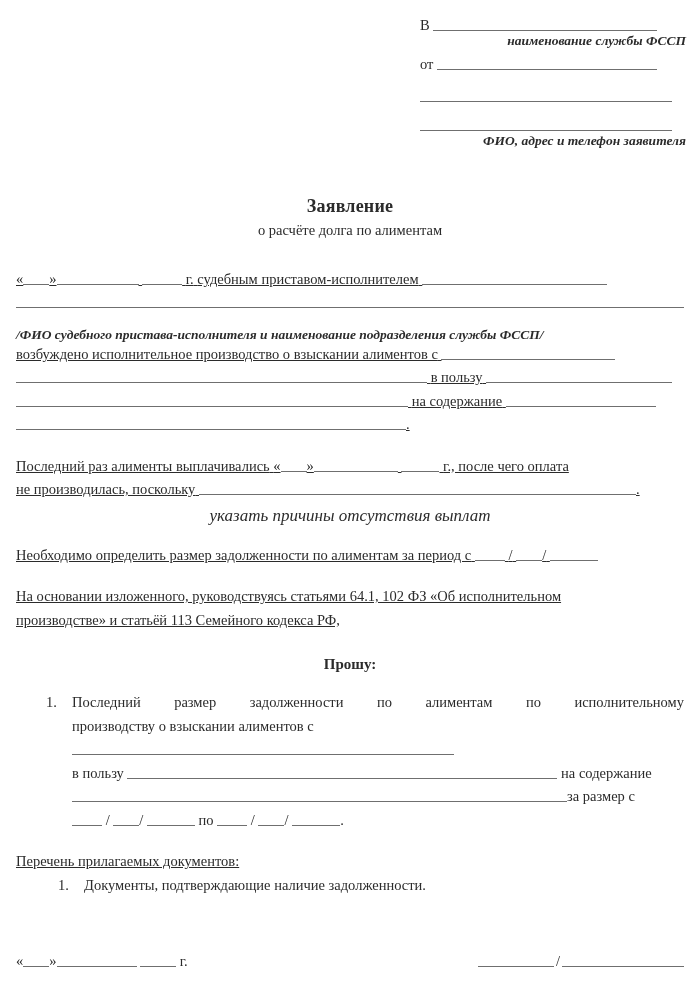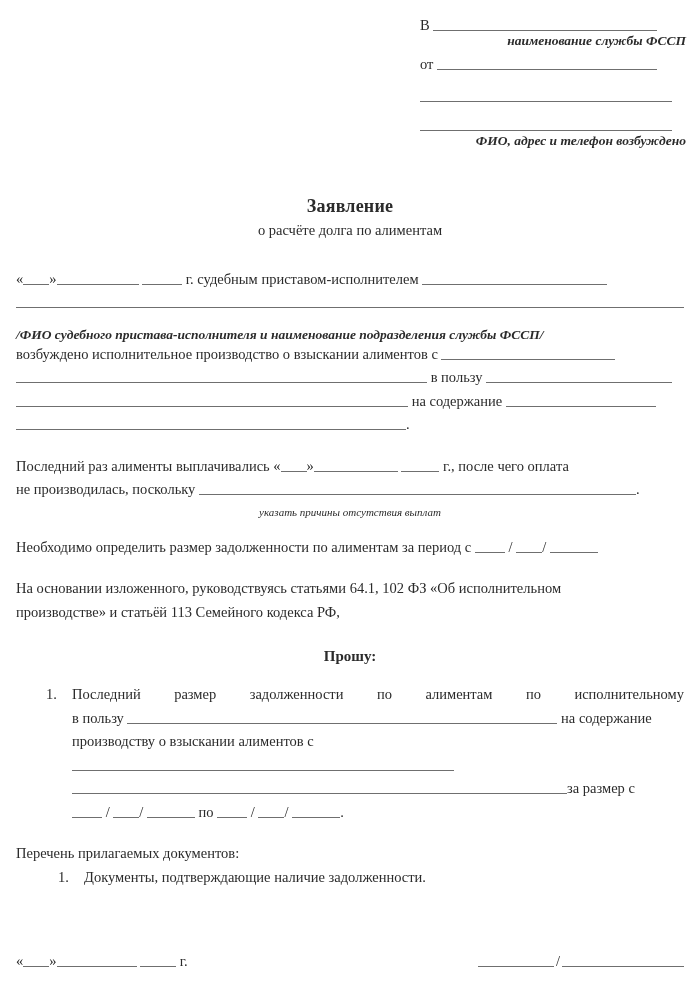--- a/index.html
+++ b/index.html
@@ -32,21 +32,21 @@
     height: 0.95em;
     margin-bottom: -1px;
   }
   .cap {
     font-style: italic;
     font-weight: bold;
     font-size: 13.5px;
   }
   .cap-light {
     font-style: italic;
-    font-size: 11px;
+    font-size: 17px;
   }
 
   
   .header {
     position: absolute;
     left: 420px;
     top: 16px;
     width: 266px;
     text-align: left;
   }
@@ -89,20 +89,21 @@
   .body {
     position: absolute;
     left: 16px;
     top: 268px;
     width: 668px;
   }
   .para {
     font-size: 14.5px;
     line-height: 1.62;
     margin: 0;
+    text-decoration: underline;
   }
   .spacer-md { height: 18px; }
   .spacer-lg { height: 24px; }
 
   .center { text-align: center; }
   .section-head {
     text-align: center;
     font-weight: bold;
     font-size: 15px;
   }
@@ -159,21 +160,21 @@
     <div class="hrow">
       <span class="lbl">от</span>
       <span class="ln" style="width:220px"></span>
     </div>
     <div class="blank-row">
       <span class="ln" style="width:252px"></span>
     </div>
     <div class="blank-row">
       <span class="ln" style="width:252px"></span>
     </div>
-    <div class="cap cap-line" style="margin-top:3px">ФИО, адрес и телефон  возбуждено</div>
+    <div class="cap cap-line" style="margin-top:3px">ФИО, адрес и телефон  заявителя</div>
   </div>
 
   <div class="title-wrap">
     <div class="doc-title">Заявление</div>
     <div class="doc-subtitle">о расчёте долга по алиментам</div>
   </div>
 
   <div class="body">
 
     <div class="para">
@@ -245,27 +246,27 @@
         <span class="just-line">
           <span>Последний</span>
           <span>размер</span>
           <span>задолженности</span>
           <span>по</span>
           <span>алиментам</span>
           <span>по</span>
           <span>исполнительному</span>
         </span>
         <span style="display:block">
+          <span>производству о взыскании алиментов с</span>
+          <span class="ln" style="width:382px"></span>
+        </span>
+        <span style="display:block">
           <span>в пользу</span>
           <span class="ln" style="width:430px"></span>
           <span>на содержание</span>
-        </span>
-        <span style="display:block">
-          <span>производству о взыскании алиментов с</span>
-          <span class="ln" style="width:382px"></span>
         </span>
         <span style="display:block">
           <span class="ln" style="width:495px"></span><span>за размер с</span>
         </span>
         <span style="display:block">
           <span class="ln" style="width:30px"></span>
           <span>/</span>
           <span class="ln" style="width:26px"></span><span>/</span>
           <span class="ln" style="width:48px"></span>
           <span>по</span>

